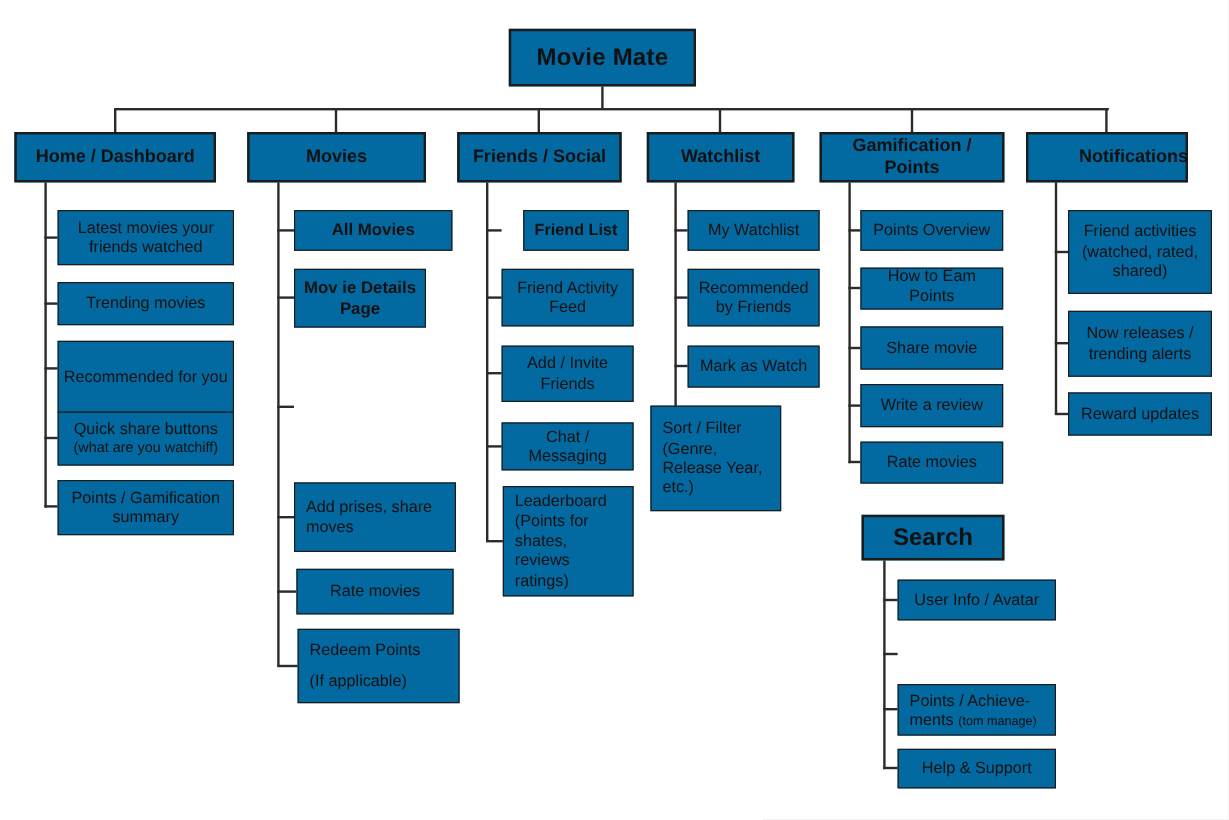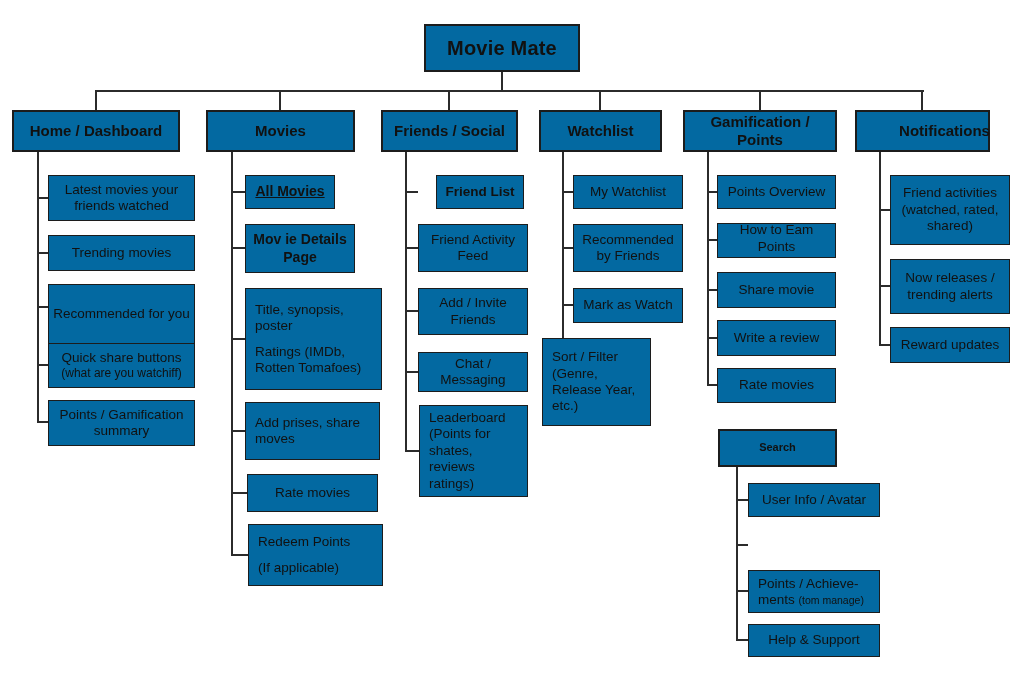--- a/index.html
+++ b/index.html
@@ -87,29 +87,25 @@
     </div>
 
   <div class="ln v" style="left:231px;top:152px;height:403px;"></div>
   <div class="ln h" style="left:231px;top:191px;width:14px;"></div>
   <div class="ln h" style="left:231px;top:247px;width:14px;"></div>
   <div class="ln h" style="left:231px;top:338px;width:14px;"></div>
   <div class="ln h" style="left:231px;top:430px;width:14px;"></div>
   <div class="ln h" style="left:231px;top:492px;width:16px;"></div>
   <div class="ln h" style="left:231px;top:554px;width:17px;"></div>
 
-  <div class="node thin bold" style="left:245px;top:175px;width:90px;height:34px;text-decoration:underline;">
+  <div class="node thin bold" style="left:245px;top:175px;width:132px;height:34px;">
       <span>All Movies</span>
     </div>
   <div class="node thin bold" style="left:245px;top:224px;width:110px;height:49px;">
       <span>Mov ie Details Page</span>
-    </div>
-  <div class="node thin leftal gap" style="left:245px;top:288px;width:137px;height:102px;">
-      <span>Title, synopsis, poster</span>
-      <span>Ratings (IMDb, Rotten Tomafoes)</span>
     </div>
   <div class="node thin leftal" style="left:245px;top:402px;width:135px;height:58px;">
       <span>Add prises, share moves</span>
     </div>
   <div class="node thin" style="left:247px;top:474px;width:131px;height:38px;">
       <span>Rate movies</span>
     </div>
   <div class="node thin leftal gap" style="left:248px;top:524px;width:135px;height:62px;">
       <span>Redeem Points</span>
       <span>(If applicable)</span>
@@ -173,21 +169,21 @@
   <div class="node thin" style="left:717px;top:272px;width:119px;height:36px;">
       <span>Share movie</span>
     </div>
   <div class="node thin" style="left:717px;top:320px;width:119px;height:36px;">
       <span>Write a review</span>
     </div>
   <div class="node thin" style="left:717px;top:368px;width:119px;height:35px;">
       <span>Rate movies</span>
     </div>
 
-  <div class="node bold" style="left:718px;top:429px;width:119px;height:38px;font-size:11px;">
+  <div class="node bold" style="left:718px;top:429px;width:119px;height:38px;font-size:20px;">
       <span>Search</span>
     </div>
   <div class="ln v" style="left:736px;top:467px;height:174px;"></div>
   <div class="ln h" style="left:736px;top:499px;width:12px;"></div>
   <div class="ln h" style="left:736px;top:544px;width:12px;"></div>
   <div class="ln h" style="left:736px;top:590px;width:12px;"></div>
   <div class="ln h" style="left:736px;top:639px;width:12px;"></div>
 
   <div class="node thin" style="left:748px;top:483px;width:132px;height:34px;">
       <span>User Info / Avatar</span>

